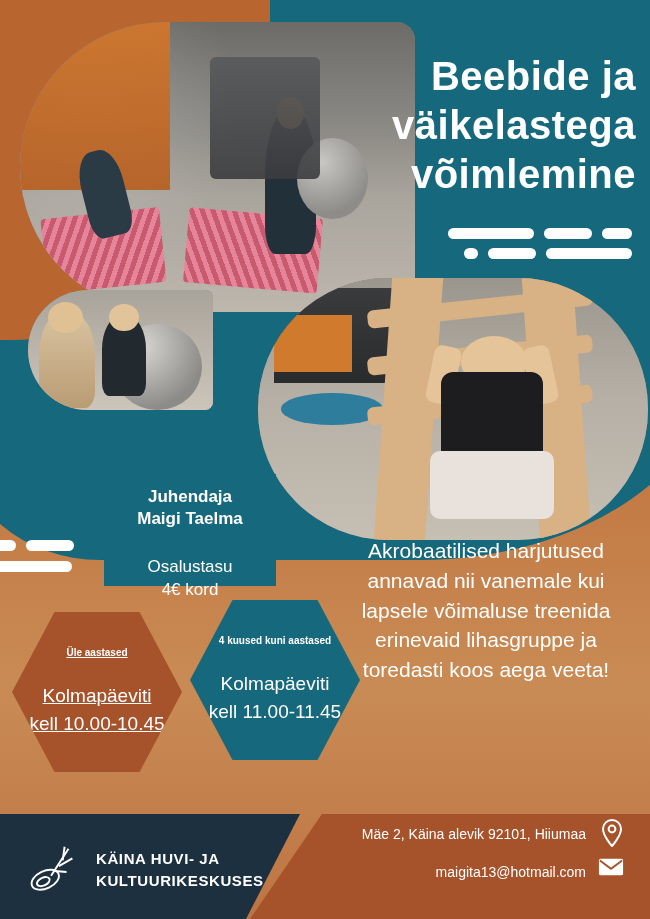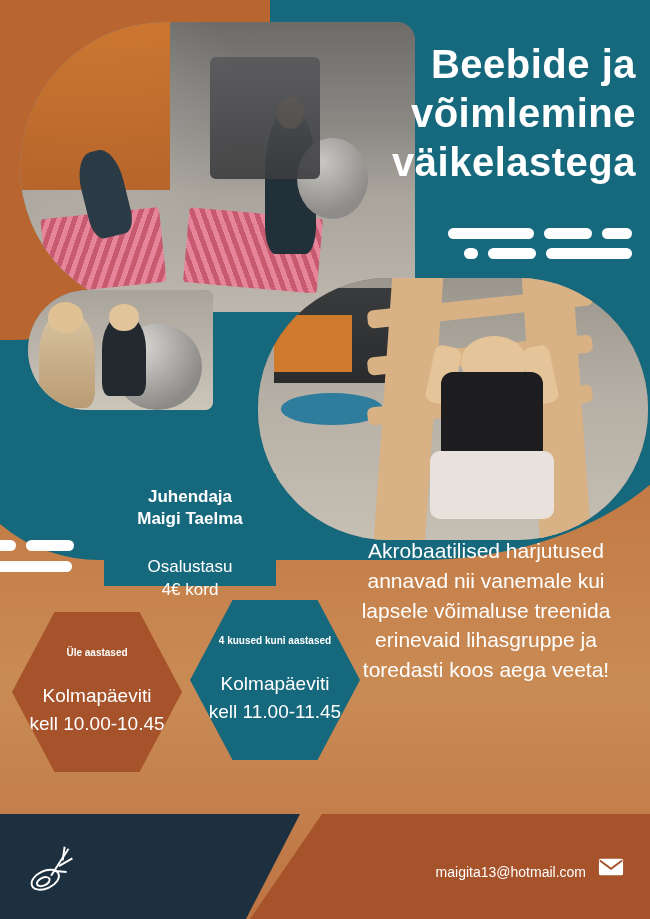--- a/index.html
+++ b/index.html
@@ -180,21 +180,21 @@
     background: #e9e2dc; border-radius: 10px;
   }
   .child-arm {
     position: absolute; width: 7%; height: 22%;
     background: #e6c49a; border-radius: 8px;
   }
 
   
   .heading {
     position: absolute;
-    right: 14px; top: 40px;
+    right: 14px; top: 52px;
     width: 400px;
     text-align: right;
     color: #ffffff;
     font-weight: bold;
     font-size: 40px;
     line-height: 1.22;
     letter-spacing: .5px;
   }
   .dashes-head {
     position: absolute;
@@ -230,21 +230,21 @@
   .hex {
     position: absolute;
     width: 170px; height: 160px;
     background: #A6522A;
     clip-path: polygon(25% 0%, 75% 0%, 100% 50%, 75% 100%, 25% 100%, 0% 50%);
     color: #fff;
     display: flex; flex-direction: column;
     align-items: center; justify-content: center;
     text-align: center;
   }
-  .hex-1 { left: 12px; top: 612px; }
+  .hex-1 { left: 12px; top: 612px; text-decoration: underline; }
   .hex-2 { left: 190px; top: 600px; background: #16687C; }
   .hex .h-title { font-weight: bold; font-size: 10px; line-height: 1.25; margin-bottom: 23px;}
   .hex .h-line { font-size: 19px; line-height: 1.45; font-weight: 300;}
 
   
   .descr {
     position: absolute;
     right: 24px; top: 536px;
     width: 280px;
     color: #ffffff;
@@ -328,22 +328,22 @@
       <div class="child-arm" style="left:44%; top:26%; transform:rotate(12deg);"></div>
       <div class="child-arm" style="left:69%; top:26%; transform:rotate(-12deg);"></div>
       <div class="child-head"></div>
       <div class="child-body"></div>
       <div class="child-pants"></div>
     </div>
   </div>
 
   <div class="heading">
     <div>Beebide ja</div>
+    <div>väikelastega</div>
     <div>võimlemine</div>
-    <div>väikelastega</div>
   </div>
 
   <div class="dashes-head">
     <div class="dash-row">
       <span class="dash d-l"></span>
       <span class="dash d-m"></span>
       <span class="dash d-s"></span>
     </div>
     <div class="dash-row">
       <span class="dash d-xs"></span>
@@ -394,23 +394,36 @@
     <span class="logo-mark">
       <svg viewBox="0 0 64 64" width="62" height="62">
         <ellipse cx="24" cy="42" rx="15" ry="9" fill="none" stroke="#fff" stroke-width="2" transform="rotate(-25 24 42)"></ellipse>
         <ellipse cx="22" cy="44" rx="7" ry="4" fill="none" stroke="#fff" stroke-width="2" transform="rotate(-25 22 44)"></ellipse>
         <path d="M30 38 L48 10" stroke="#fff" stroke-width="2" fill="none"></path>
         <path d="M38 28 L52 20" stroke="#fff" stroke-width="2" fill="none"></path>
         <path d="M34 33 L46 34" stroke="#fff" stroke-width="2" fill="none"></path>
         <path d="M42 22 L44 8" stroke="#fff" stroke-width="2" fill="none"></path>
       </svg>
     </span>
+    <span class="logo-text">
+      <span style="display:block">KÄINA HUVI- JA</span>
+      <span style="display:block">KULTUURIKESKUSES</span>
+    </span>
   </div>
 
   <div class="contact">
+    <div class="contact-row">
+      <span>Mäe 2, Käina alevik 92101, Hiiumaa</span>
+      <span class="pin">
+        <svg viewBox="0 0 24 28" width="24" height="28">
+          <path d="M12 1c-5 0-9 4-9 9 0 7 9 17 9 17s9-10 9-17c0-5-4-9-9-9z" fill="none" stroke="#fff" stroke-width="2"></path>
+          <circle cx="12" cy="10" r="3.4" fill="none" stroke="#fff" stroke-width="2"></circle>
+        </svg>
+      </span>
+    </div>
     <div class="contact-row">
       <span>maigita13@hotmail.com</span>
       <span class="mail">
         <svg viewBox="0 0 28 20" width="26" height="20">
           <rect x="1" y="1" width="26" height="18" rx="2" fill="#fff"></rect>
           <path d="M2 3 L14 12 L26 3" fill="none" stroke="#A6522A" stroke-width="2"></path>
         </svg>
       </span>
     </div>
   </div>

